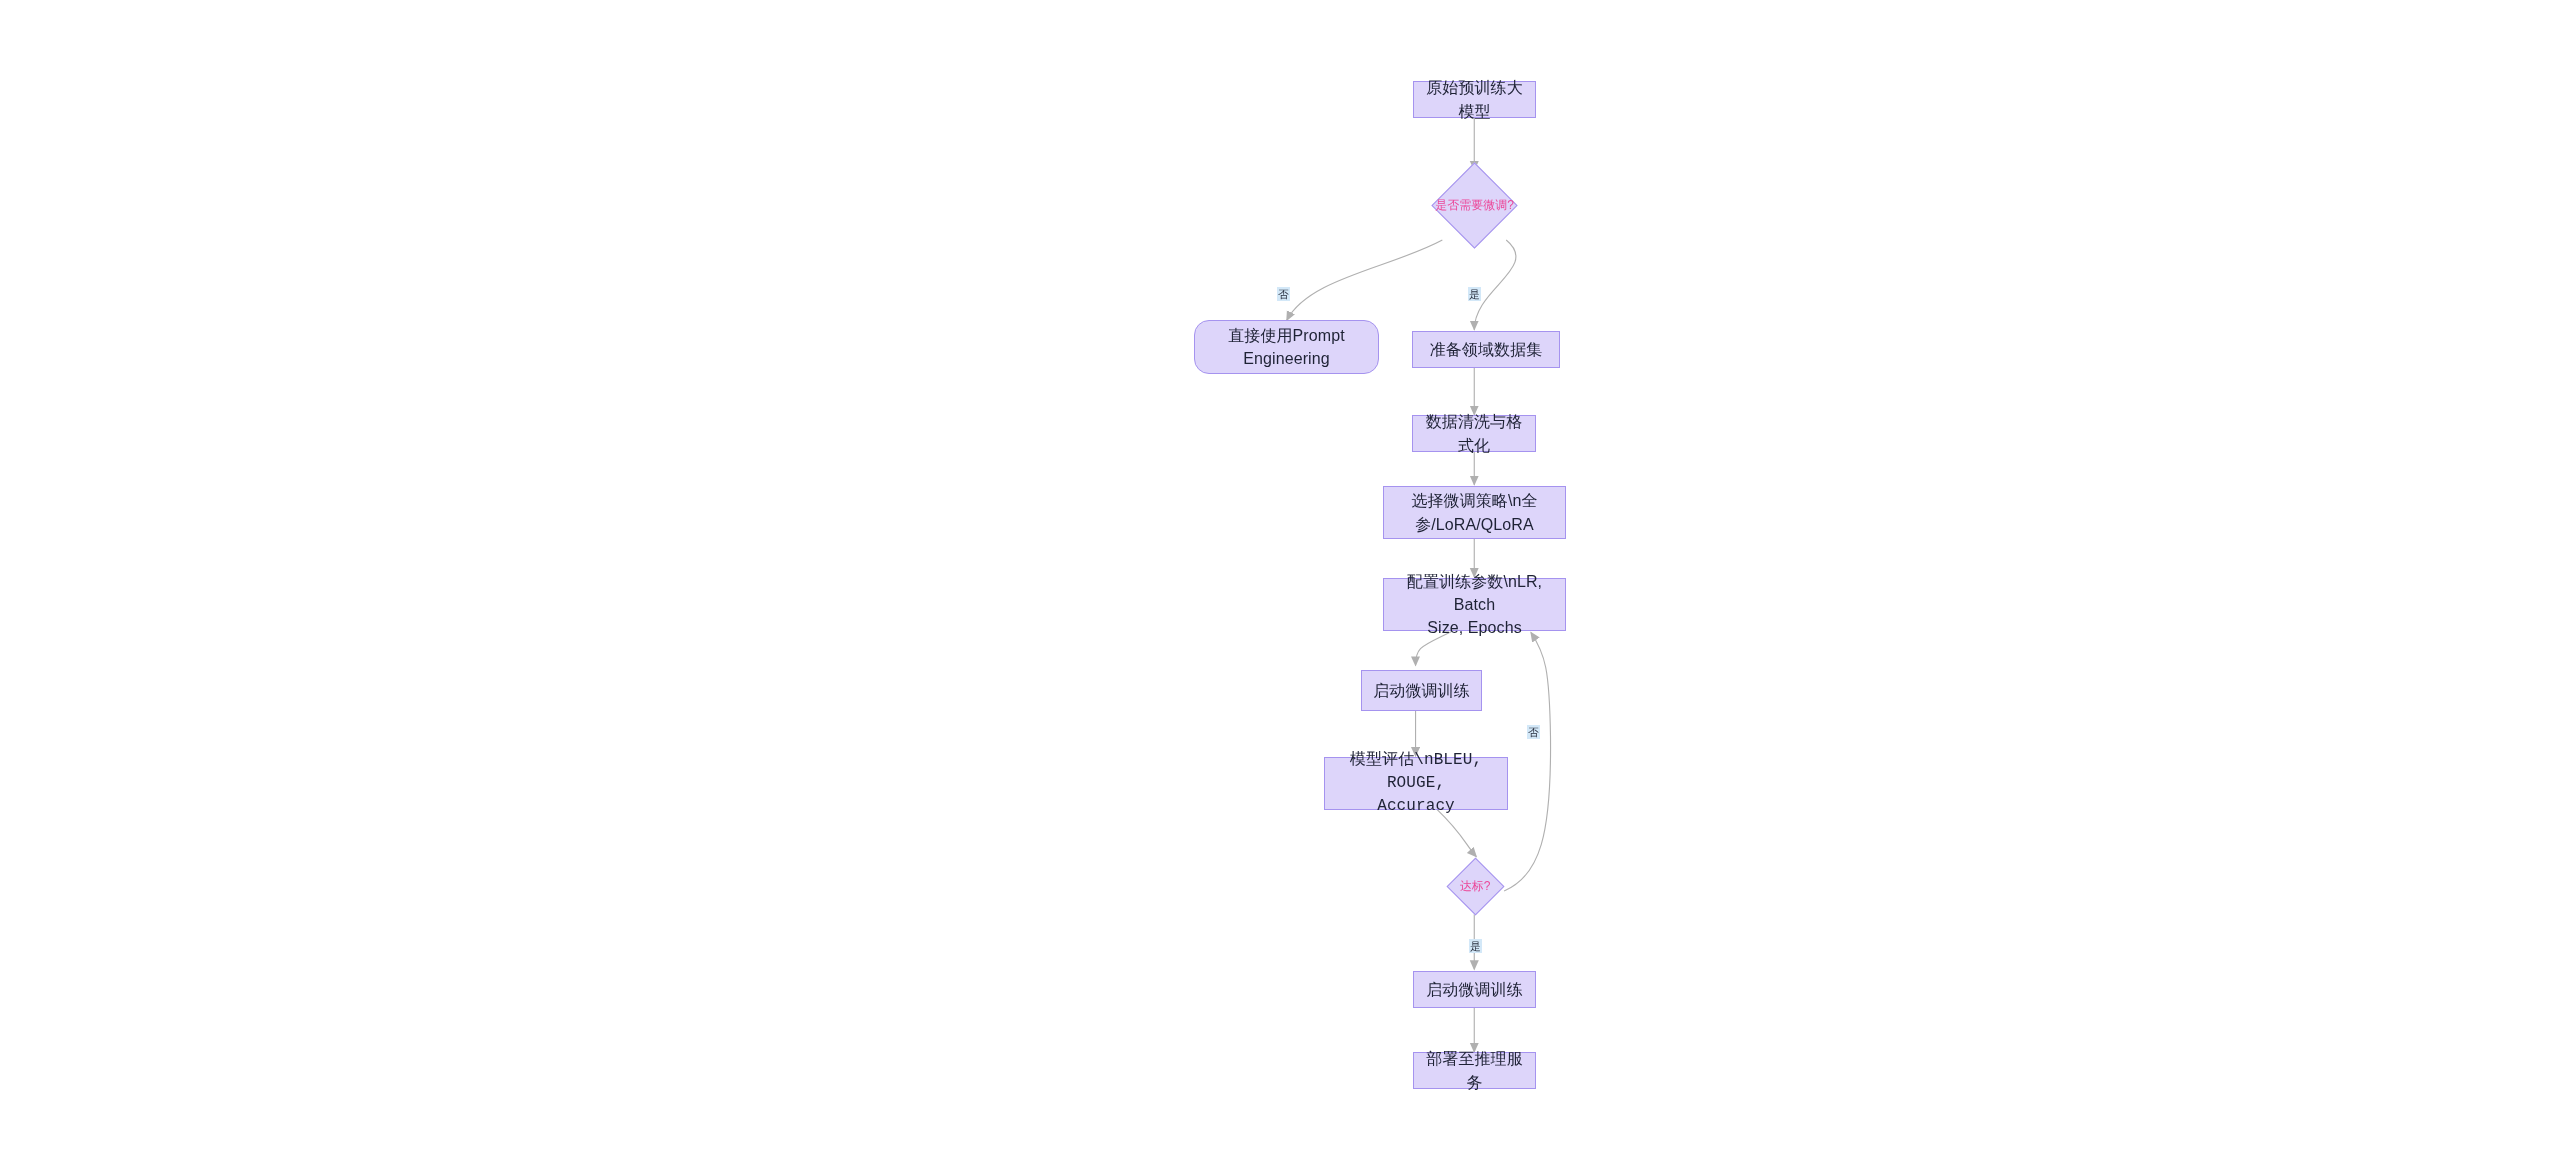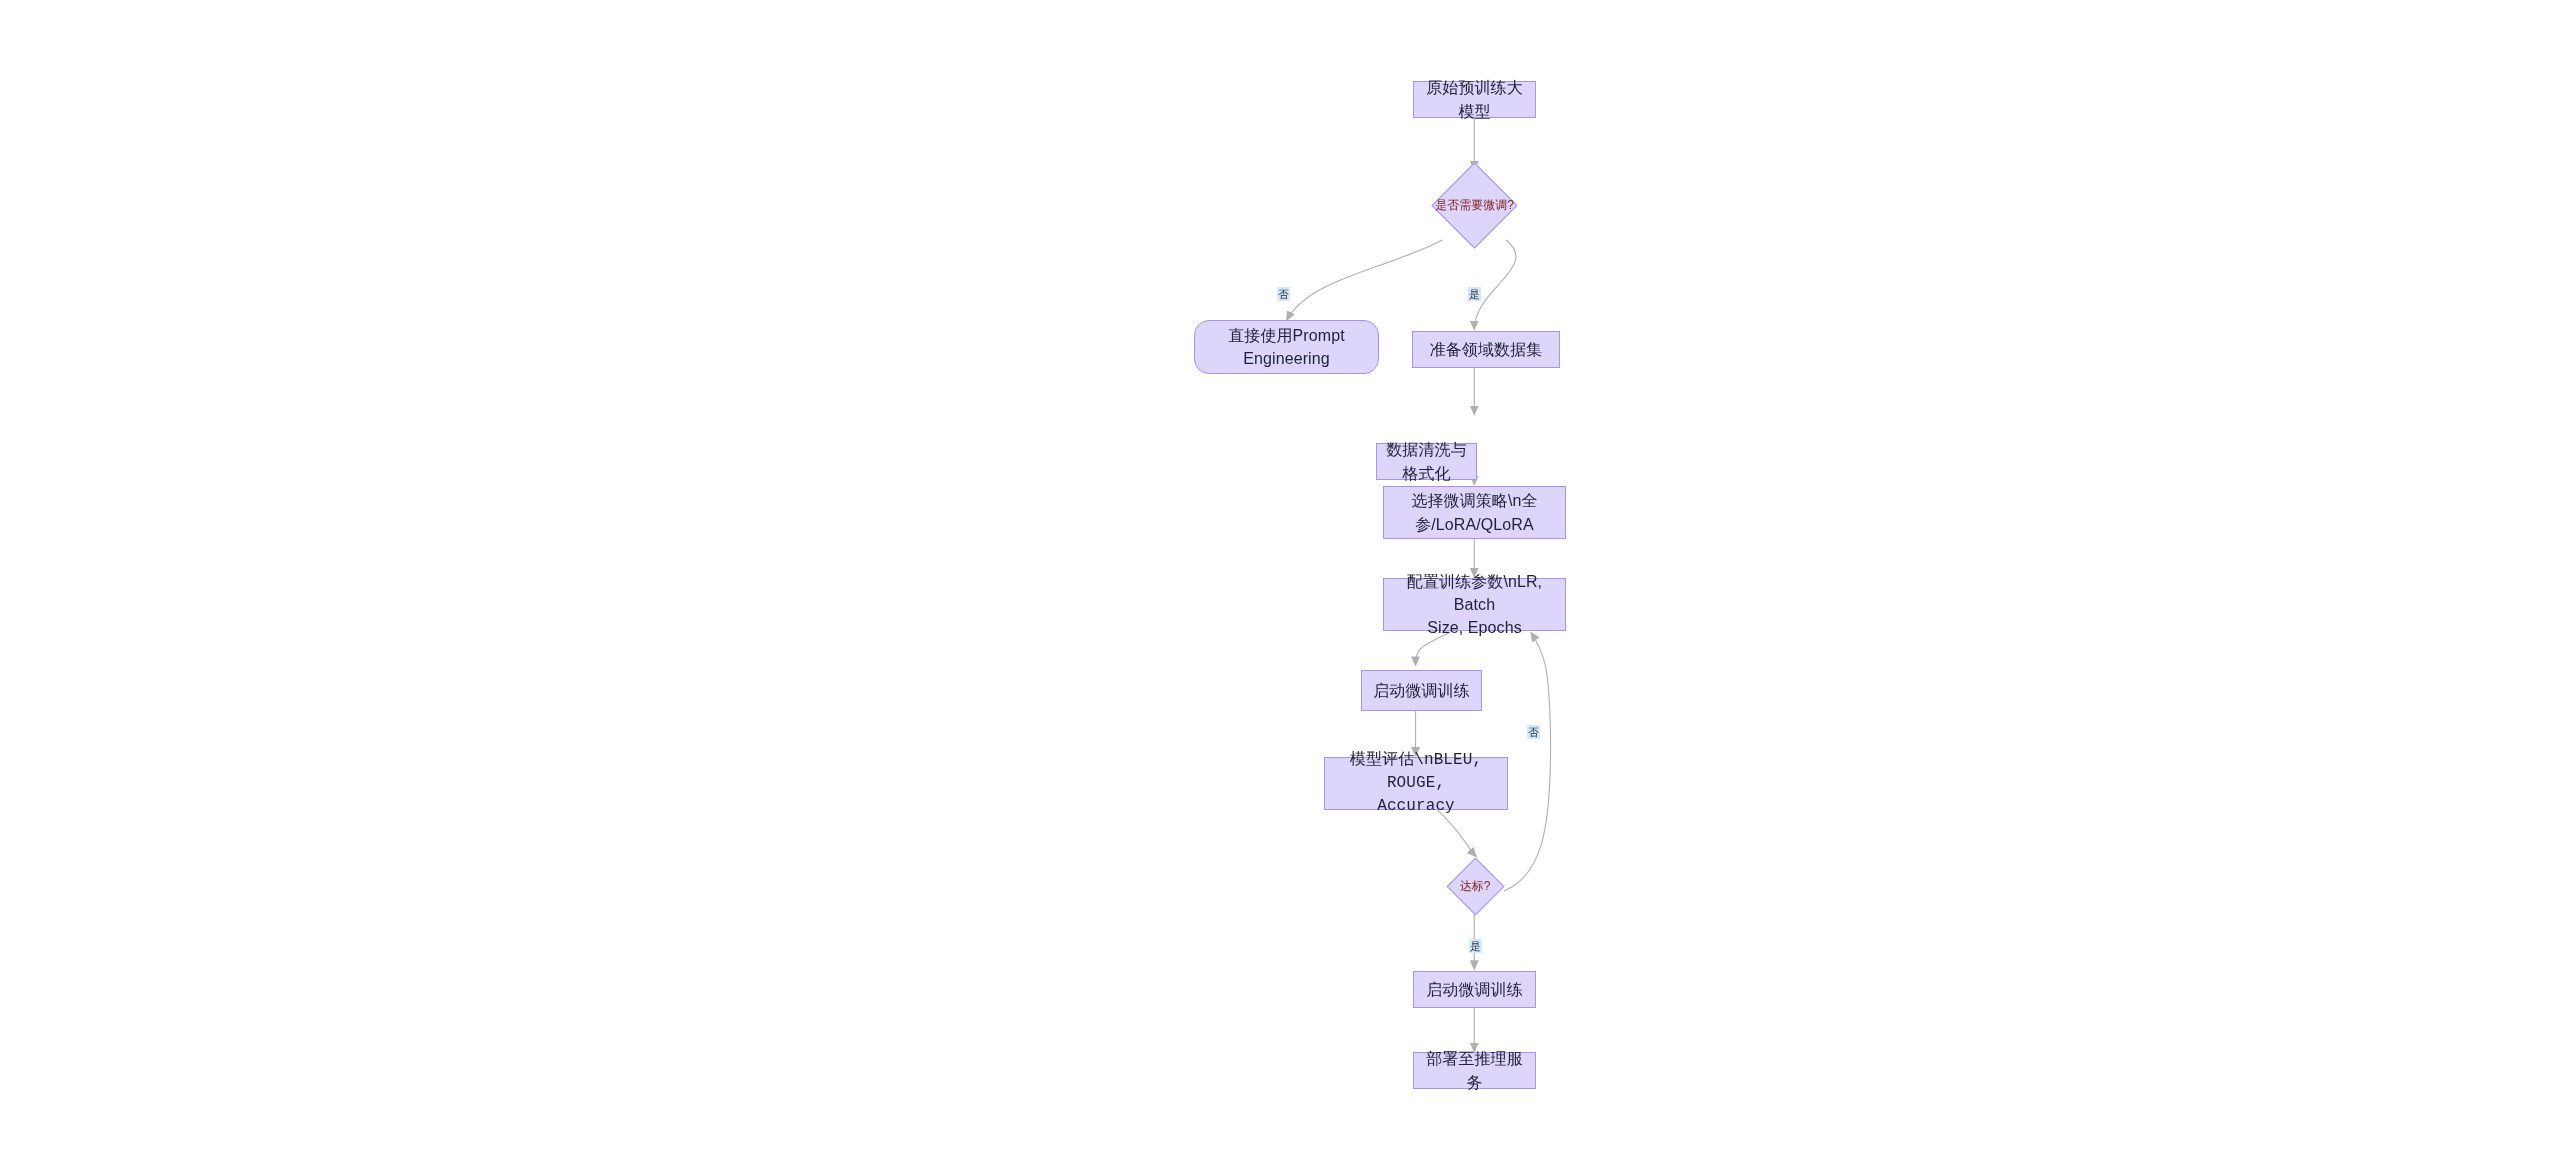--- a/index.html
+++ b/index.html
@@ -7,21 +7,21 @@
   body{width:2759px;height:1163px;font-family:"Liberation Sans","DejaVu Sans",sans-serif;}
   #stage{position:relative;width:2759px;height:1163px;overflow:hidden;background:#ffffff;}
   svg#edges{position:absolute;left:0;top:0;width:2759px;height:1163px;pointer-events:none;}
   .node{position:absolute;box-sizing:border-box;display:flex;align-items:center;justify-content:center;
         background:#ddd5fa;border:1px solid #a593ef;color:#1e2235;text-align:center;line-height:1.45;
         font-size:16px;letter-spacing:0.1px;white-space:pre-line;padding:0 5.2px;}
   .dnode{position:absolute;display:flex;align-items:center;justify-content:center;}
   .dnode .dshape{position:absolute;left:0;top:0;width:100%;height:100%;
         background:#ddd5fa;border:1px solid #a593ef;box-sizing:border-box;
         transform:rotate(45deg);}
-  .dnode .dlabel{position:relative;z-index:2;color:#7f1d1d;font-size:12px;text-align:center;
+  .dnode .dlabel{position:relative;z-index:2;color:#ec4899;font-size:12px;text-align:center;
         white-space:nowrap;}
   .elabel{position:absolute;background:#d3e8f8;color:#2a3040;font-size:10.8px;line-height:1.2;
         padding:0.5px 1px;white-space:nowrap;}
 </style>
 </head>
 <body>
 
 <div id="stage">
 
   <svg id="edges" viewBox="0 0 5356 2258" xmlns="http://www.w3.org/2000/svg">
@@ -63,21 +63,21 @@
   <div class="dnode" style="left:1437px;top:170px;width:75px;height:70px;">
     <div class="dshape" style="left:7.2px;top:4.6px;width:61px;height:61px;"></div>
     <div class="dlabel">是否需要微调?</div>
   </div>
 
   <div class="node" style="left:1194px;top:320px;width:185px;height:54px;border-radius:15px;">直接使用Prompt
 Engineering</div>
 
   <div class="node" style="left:1412px;top:331px;width:148px;height:37px;">准备领域数据集</div>
 
-  <div class="node" style="left:1376px;top:415px;width:101px;height:37px;margin-top:28px;">数据清洗与格式化</div>
+  <div class="node" style="left:1412px;top:415px;width:124px;height:37px;">数据清洗与格式化</div>
 
   <div class="node" style="left:1383px;top:486px;width:183px;height:53px;">选择微调策略\n全
 参/LoRA/QLoRA</div>
 
   <div class="node" style="left:1383px;top:578px;width:183px;height:53px;">配置训练参数\nLR, Batch
 Size, Epochs</div>
 
   <div class="node" style="left:1361px;top:670px;width:121px;height:41px;">启动微调训练</div>
 
   <div class="node" style="left:1324px;top:757px;width:184px;height:53px;font-family:Liberation Mono, monospace;">模型评估\nBLEU, ROUGE,

